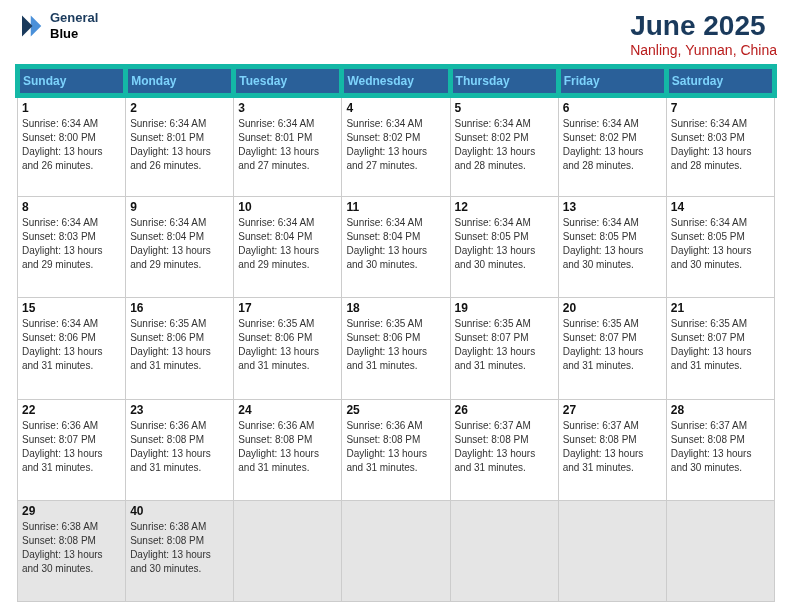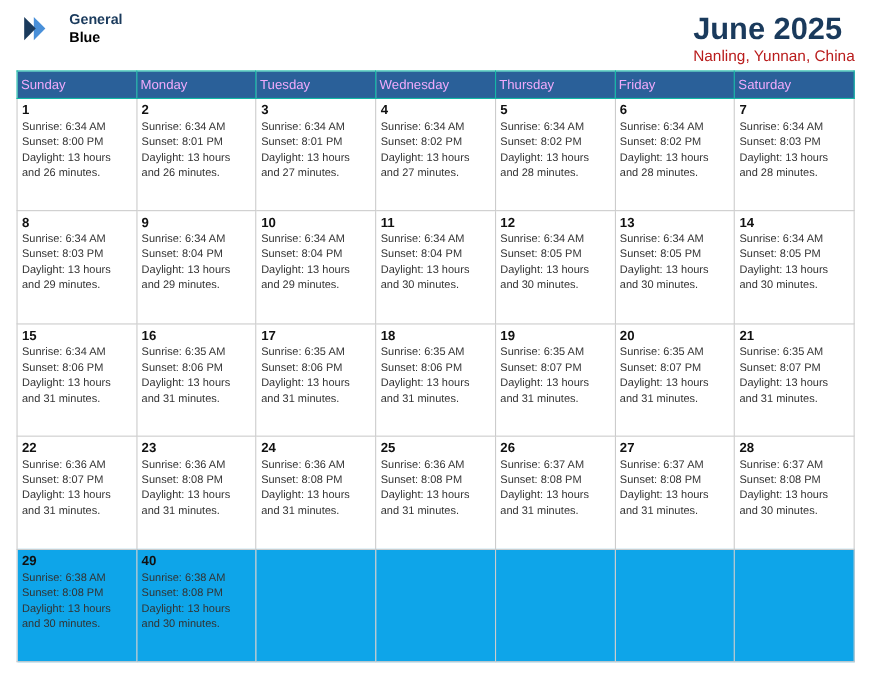--- a/index.html
+++ b/index.html
@@ -19,21 +19,21 @@
     }
     .header {
       display: flex;
       justify-content: space-between;
       align-items: flex-start;
       margin-bottom: 6px;
     }
     .logo {
       display: flex;
       align-items: center;
-      gap: 20px;
+      gap: 7px;
     }
     .logo-text {
       font-size: 13px;
       font-weight: bold;
       color: #1a3a5c;
       line-height: 1.2;
     }
     .logo-icon {
       width: 28px;
       height: 28px;
@@ -52,38 +52,38 @@
     }
     .calendar {
       flex: 1;
       border: 1px solid #ccc;
       border-collapse: collapse;
       width: 100%;
       table-layout: fixed;
     }
     .calendar thead tr th {
       background: #2a6099;
-      color: #f0abfc;
+      color: #7dd3fc;
       font-size: 12px;
-      font-weight: normal;
+      font-weight: bold;
       padding: 5px 3px;
       text-align: left;
-      border: 1px solid #14b8a6;
+      border: 5px solid #14b8a6;
     }
     .calendar tbody tr td {
       border: 1px solid #ccc;
       vertical-align: top;
       padding: 3px 4px;
       font-size: 9.5px;
       color: #333;
       background: #fff;
       height: 85px;
     }
     .calendar tbody tr:last-child td {
-      background: #0ea5e9;
+      background: #e5e5e5;
     }
     .day-num {
       font-size: 12px;
       font-weight: bold;
       color: #111;
       display: block;
       margin-bottom: 2px;
     }
     .day-info {
       line-height: 1.4;

